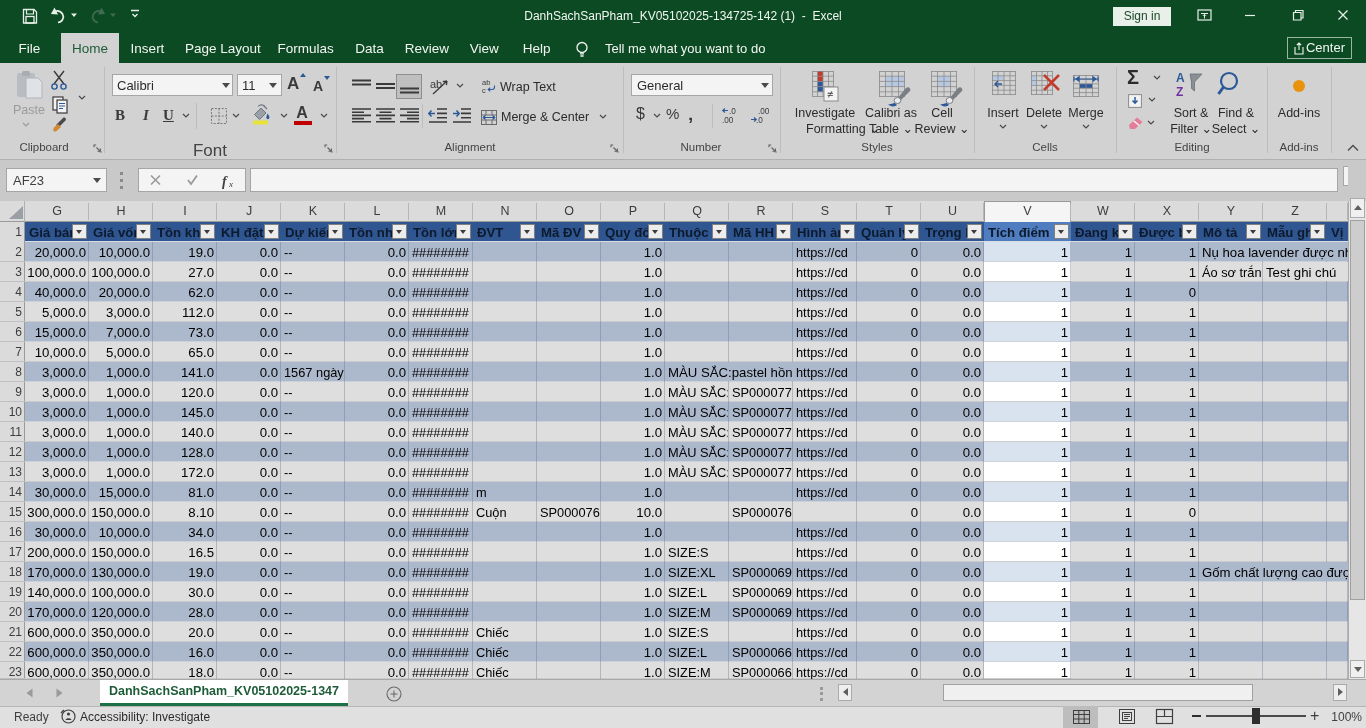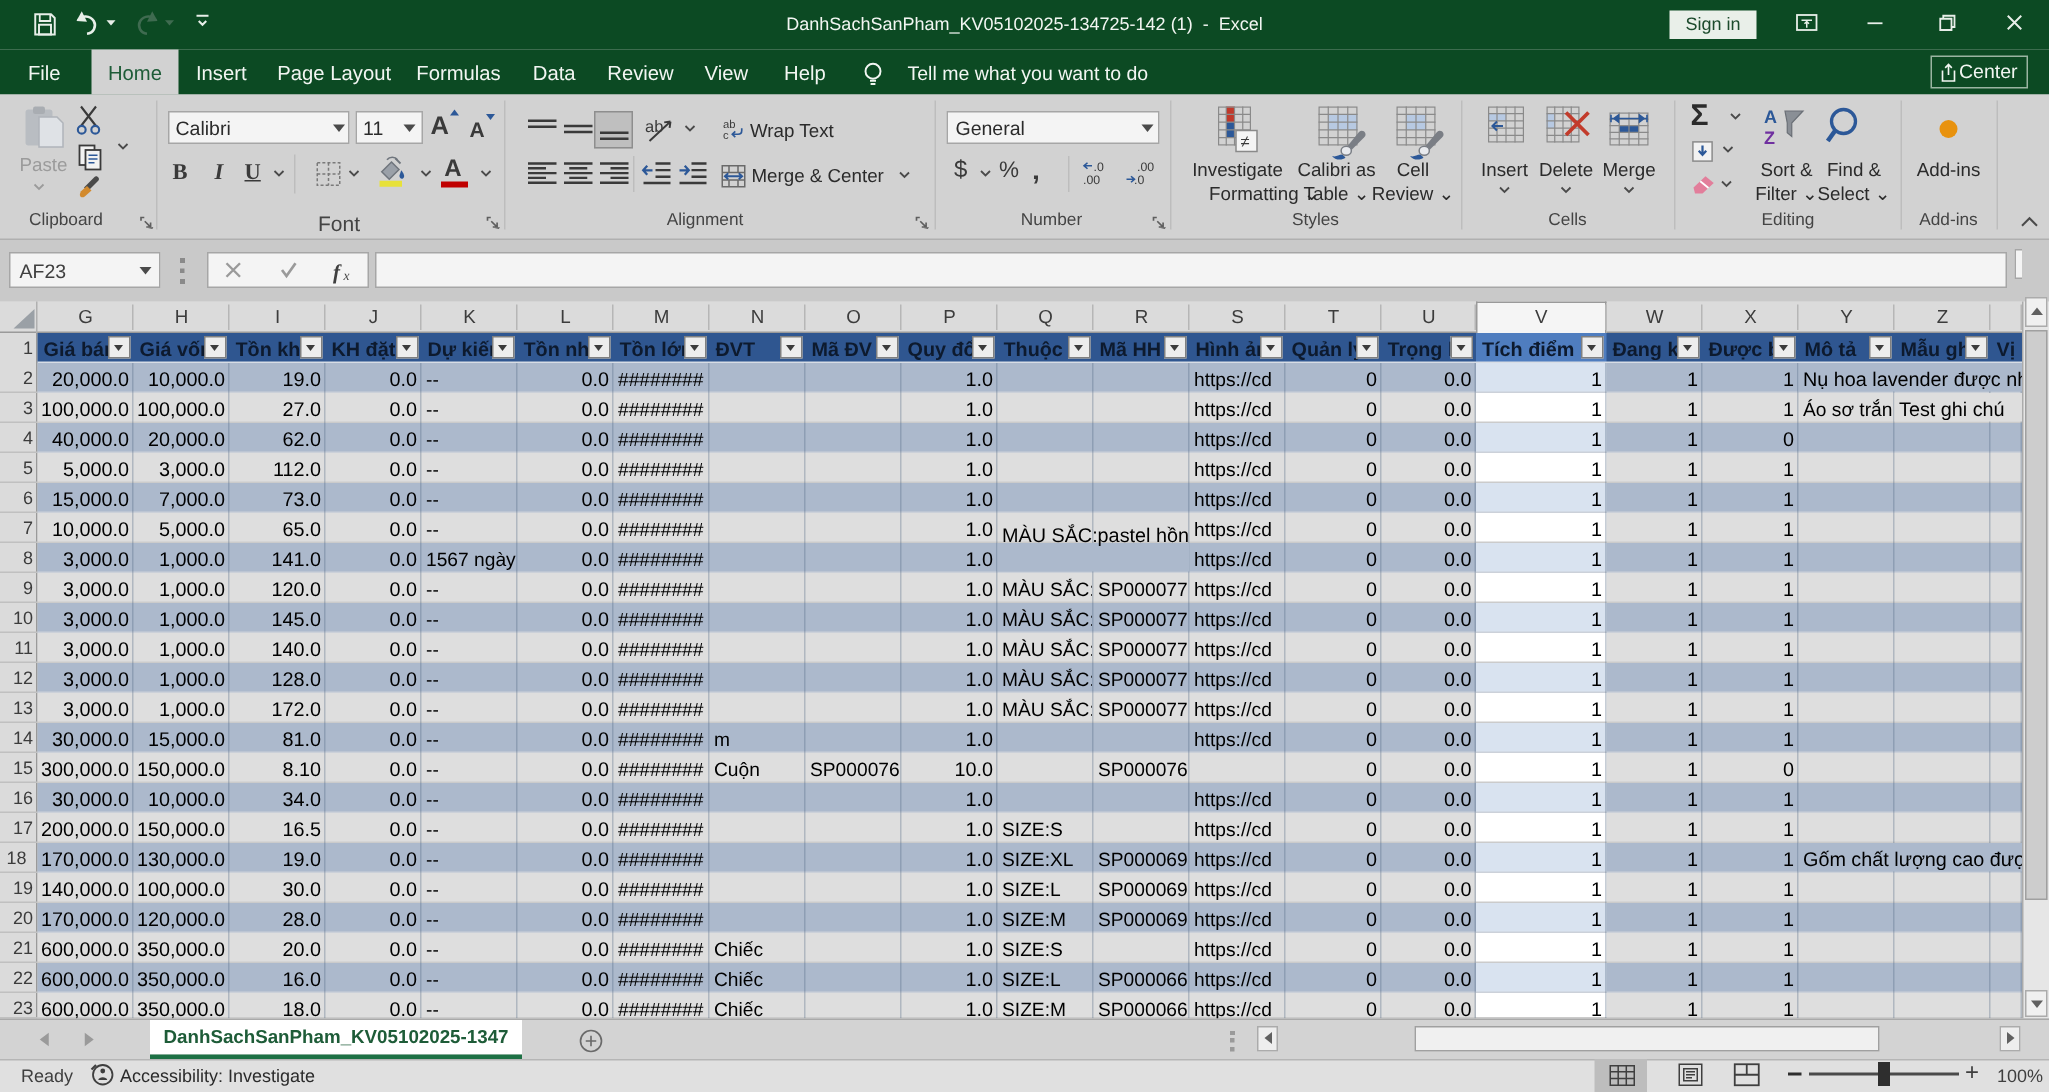--- a/index.html
+++ b/index.html
@@ -142,21 +142,21 @@
 <rect x="3" y="17.5" width="15" height="4" fill="#e7e13a"></rect>
   </svg>
 <svg style="left:280;top:113" width="8" height="6" viewBox="0 0 8 6">
 <path d="M1 1 l3 3 3-3" stroke="#4a4a4a" stroke-width="1.2" fill="none"></path>
   </svg>
 <div style="left:293px;top:104px;width:18px;height:17px;color:#3a3a3a;font-size:16px;font-weight:bold;text-align:center;">A</div>
 <div style="left:294px;top:121px;width:18px;height:4px;background:#c00000;"></div>
 <svg style="left:320;top:113" width="8" height="6" viewBox="0 0 8 6">
 <path d="M1 1 l3 3 3-3" stroke="#4a4a4a" stroke-width="1.2" fill="none"></path>
   </svg>
-<div style="left:181px;top:141px;width:90px;height:12px;text-align:center;color:#444444;font-size:14px;">Font</div>
+<div style="left:165px;top:141px;width:90px;height:12px;text-align:center;color:#444444;font-size:17px;">Font</div>
 <svg style="left:324;top:144" width="10" height="10" viewBox="0 0 10 10">
 <g stroke="#5f5f5f" fill="none" stroke-width="1.1">
 <path d="M1 3.2 v-2.2 h2.2 M3.5 3.5 l3.6 3.6 M7.4 4.4 v2.9 h-2.9"></path>
     </g>
 <path d="M8.6 8.6 l-3 -0.6 3.6 -0.6z" fill="#5f5f5f"></path>
   </svg>
 <svg style="left:352;top:79" width="19" height="16" viewBox="0 0 19 16">
     <path d="M0 1.5 h19 M0 5.5 h19" stroke="#3a3a3a" stroke-width="1.8"></path>
   </svg>
 <svg style="left:376;top:79" width="19" height="16" viewBox="0 0 19 16">
@@ -851,21 +851,21 @@
 <div style="left:601px;top:544px;width:61px;height:17px;text-align:right;color:#000;font-size:13.2px;line-height:17px;white-space:nowrap;overflow:hidden;">1.0</div>
 <div style="left:668px;top:544px;width:60px;height:17px;color:#000;font-size:12.8px;line-height:17px;white-space:nowrap;overflow:hidden;">SIZE:S</div>
 <div style="left:796px;top:544px;width:60px;height:17px;color:#000;font-size:12.8px;line-height:17px;white-space:nowrap;overflow:hidden;">https://cd</div>
 <div style="left:857px;top:544px;width:61px;height:17px;text-align:right;color:#000;font-size:13.2px;line-height:17px;white-space:nowrap;overflow:hidden;">0</div>
 <div style="left:921px;top:544px;width:60px;height:17px;text-align:right;color:#000;font-size:13.2px;line-height:17px;white-space:nowrap;overflow:hidden;">0.0</div>
 <div style="left:984px;top:544px;width:84px;height:17px;text-align:right;color:#000;font-size:13.2px;line-height:17px;white-space:nowrap;overflow:hidden;">1</div>
 <div style="left:1071px;top:544px;width:61px;height:17px;text-align:right;color:#000;font-size:13.2px;line-height:17px;white-space:nowrap;overflow:hidden;">1</div>
 <div style="left:1135px;top:544px;width:61px;height:17px;text-align:right;color:#000;font-size:13.2px;line-height:17px;white-space:nowrap;overflow:hidden;">1</div>
 <div style="left:25px;top:562px;width:1323px;height:20px;background:#acb9cc;"></div>
 <div style="left:984px;top:562px;width:87px;height:20px;background:#d9e3f0;"></div>
-<div style="left:0px;top:565px;width:22px;height:14px;text-align:center;color:#3c3c3c;font-size:12px;">18</div>
+<div style="left:0px;top:565px;width:22px;height:14px;text-align:right;color:#3c3c3c;font-size:12px;">18</div>
 <div style="left:0px;top:581px;width:25px;height:1px;background:#c0c0c0;"></div>
 <div style="left:25px;top:581px;width:1323px;height:1px;background:#ccd1d9;"></div>
 <div style="left:25px;top:564px;width:61px;height:17px;text-align:right;color:#000;font-size:13.2px;line-height:17px;white-space:nowrap;overflow:hidden;">170,000.0</div>
 <div style="left:89px;top:564px;width:61px;height:17px;text-align:right;color:#000;font-size:13.2px;line-height:17px;white-space:nowrap;overflow:hidden;">130,000.0</div>
 <div style="left:153px;top:564px;width:61px;height:17px;text-align:right;color:#000;font-size:13.2px;line-height:17px;white-space:nowrap;overflow:hidden;">19.0</div>
 <div style="left:217px;top:564px;width:61px;height:17px;text-align:right;color:#000;font-size:13.2px;line-height:17px;white-space:nowrap;overflow:hidden;">0.0</div>
 <div style="left:284px;top:564px;width:60px;height:17px;color:#000;font-size:12.8px;line-height:17px;white-space:nowrap;overflow:hidden;">--</div>
 <div style="left:345px;top:564px;width:61px;height:17px;text-align:right;color:#000;font-size:13.2px;line-height:17px;white-space:nowrap;overflow:hidden;">0.0</div>
 <div style="left:412px;top:564px;width:60px;height:17px;color:#000;font-size:12.8px;line-height:17px;white-space:nowrap;overflow:hidden;">########</div>
 <div style="left:601px;top:564px;width:61px;height:17px;text-align:right;color:#000;font-size:13.2px;line-height:17px;white-space:nowrap;overflow:hidden;">1.0</div>
@@ -1005,21 +1005,21 @@
 <div style="left:1262px;top:242px;width:1px;height:437px;background:rgba(82,102,132,0.33);"></div>
 <div style="left:1326px;top:242px;width:1px;height:437px;background:rgba(82,102,132,0.33);"></div>
 <div style="left:1347px;top:242px;width:1px;height:437px;background:rgba(82,102,132,0.33);"></div>
 <div style="left:1199px;top:242px;width:149px;height:19px;background:#acb9cc;"></div>
 <div style="left:1202px;top:244px;width:146px;height:17px;color:#000;font-size:13.2px;line-height:17px;white-space:nowrap;overflow:hidden;">Nụ hoa lavender được nh</div>
 <div style="left:1199px;top:562px;width:149px;height:19px;background:#acb9cc;"></div>
 <div style="left:1202px;top:564px;width:146px;height:17px;color:#000;font-size:13.2px;line-height:17px;white-space:nowrap;overflow:hidden;">Gốm chất lượng cao đượ</div>
 <div style="left:1263px;top:262px;width:85px;height:19px;background:#dedede;"></div>
 <div style="left:1266px;top:264px;width:82px;height:17px;color:#000;font-size:13.2px;line-height:17px;white-space:nowrap;overflow:hidden;">Test ghi chú</div>
 <div style="left:665px;top:362px;width:128px;height:19px;background:#acb9cc;"></div>
-<div style="left:668px;top:348px;width:125px;height:17px;color:#000;font-size:13.2px;line-height:17px;white-space:nowrap;overflow:hidden;">MÀU SẮC:pastel hồn</div>
+<div style="left:668px;top:364px;width:125px;height:17px;color:#000;font-size:13.2px;line-height:17px;white-space:nowrap;overflow:hidden;">MÀU SẮC:pastel hồn</div>
 <div style="left:1348px;top:160px;width:18px;height:41px;background:#c9c9c9;"></div>
 <div style="left:1348px;top:201px;width:18px;height:478px;background:#e6e6e6;border-left:1px solid #ababab;"></div>
 <div style="left:1350px;top:198px;width:15px;height:20px;background:#f0f0f0;border:1px solid #ababab;"></div>
 <div style="left:1354px;top:205px;width:0px;height:0px;border-left:4px solid transparent;border-right:4px solid transparent;border-bottom:5px solid #606060;"></div>
 <div style="left:1350px;top:220px;width:15px;height:380px;background:#cdcdcd;border:1px solid #a0a0a0;"></div>
 <div style="left:1350px;top:660px;width:15px;height:18px;background:#f0f0f0;border:1px solid #ababab;"></div>
 <div style="left:1354px;top:667px;width:0px;height:0px;border-left:4px solid transparent;border-right:4px solid transparent;border-top:5px solid #606060;"></div>
 <div style="left:0px;top:679px;width:1366px;height:27px;background:#d3d3d3;border-top:1px solid #a9a9a9;"></div>
 <svg style="left:14;top:687" width="50" height="12" viewBox="0 0 50 12">
 <path d="M18.5 1.5 l-6 4.5 6 4.5z" fill="#9a9a9a"></path>

